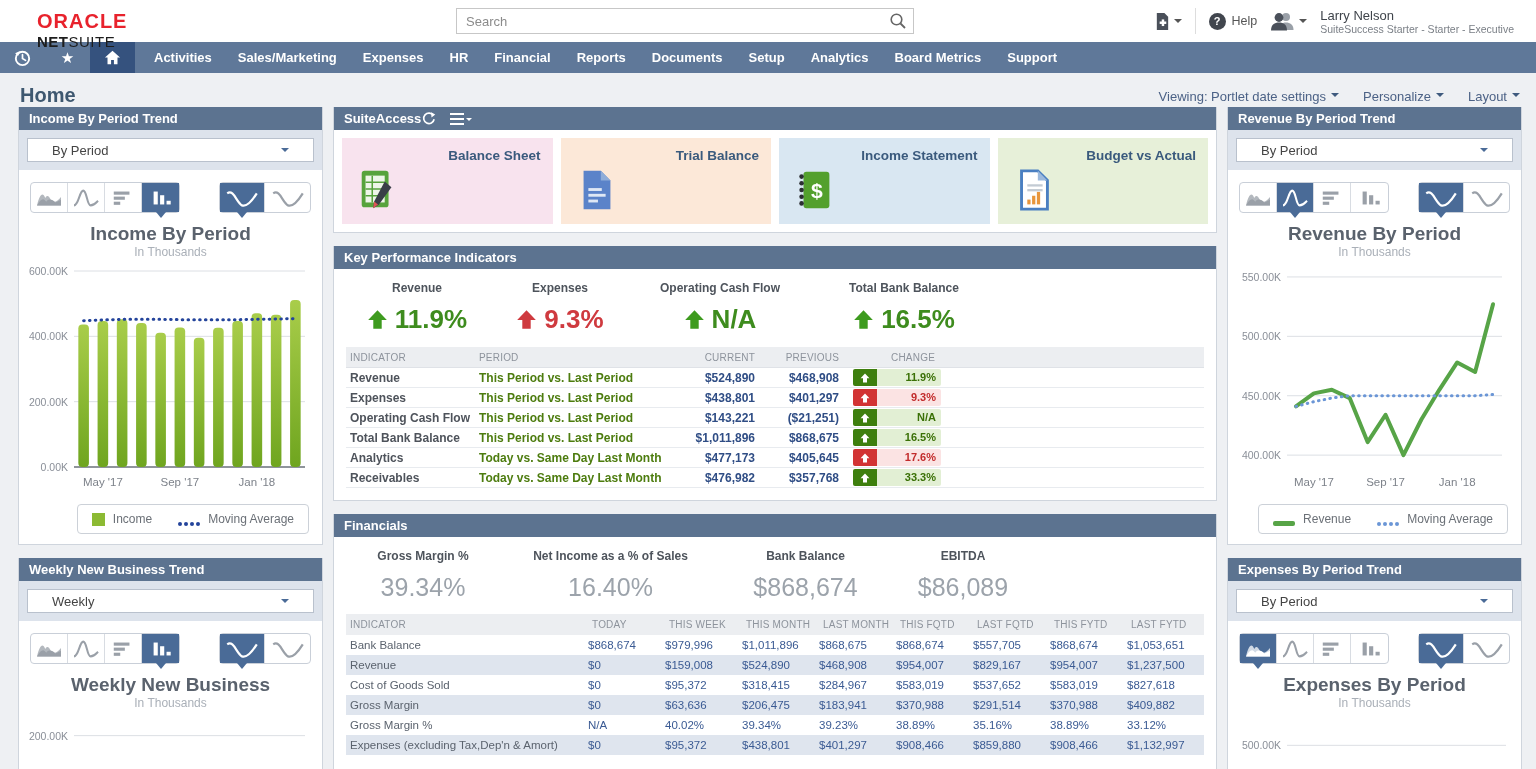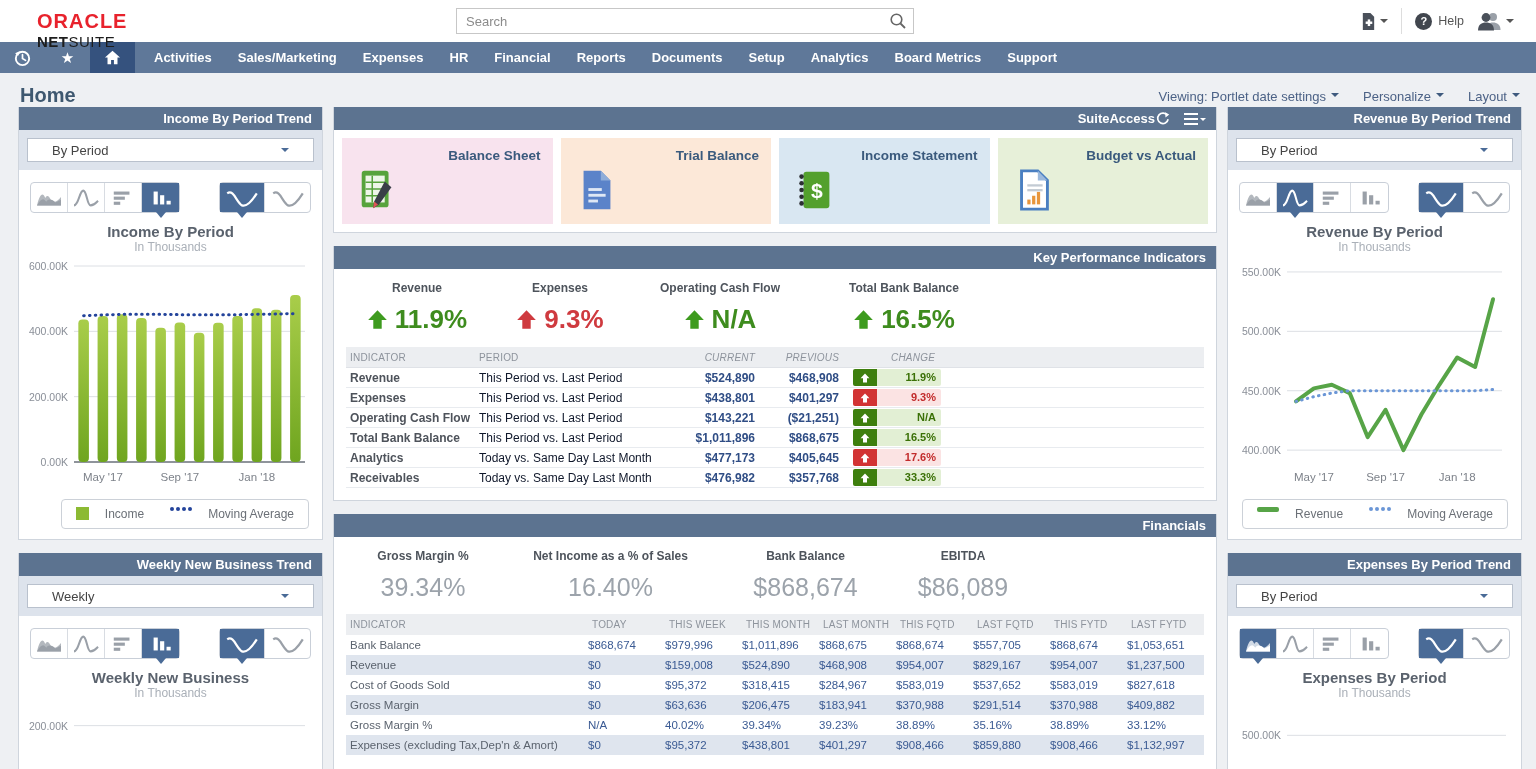--- a/index.html
+++ b/index.html
@@ -38,44 +38,44 @@
   .pagectrls { position:absolute; right:16px; top:16px; display:flex; gap:24px; }
   .pgctrl { display:flex; gap:5px; font-size:13px; color:#4c6286; cursor:pointer; }
   .pgctrl .car { border-top-color:#3f5a7e; }
 
   .main { display:flex; padding:0 13px 0 18px; gap:10px; align-items:flex-start; }
   .col-left { width:305px; flex:none; }
   .col-center { width:884px; flex:none; }
   .col-right { width:295px; flex:none; }
   .portlet { background:#fff; border:1px solid #cfd5dd; border-top:none; margin-bottom:13px; }
   .phead { height:23px; background:#5c7390; color:#fff; font-size:13px; font-weight:bold;
-    display:flex; align-items:center; padding:0 10px; justify-content:flex-end; }
+    display:flex; align-items:center; padding:0 10px; justify-content:flex-start; }
   .phead .ptools { display:flex; align-items:center; gap:14px; }
   .filter-row { background:#dde3ec; padding:8px; }
   .selectbox { background:#fff; border:1px solid #b9c1cd; height:24px; display:flex;
     align-items:center; justify-content:space-between; padding:0 24px; font-size:13px; color:#444; cursor:pointer; }
   .selectbox .car { border-top-color:#4a6b97; }
   .chart-body { padding:8px 9px 6px; position:relative; }
   .chart-toolbar { display:flex; justify-content:space-between; margin:4px 2px 10px; }
   .btn-group { display:flex; border:1px solid #c9cfd8; border-radius:4px; background:#fff; }
   .tbtn { width:37px; height:29px; display:flex; align-items:center; justify-content:center;
     color:#9aa0a8; border-right:1px solid #d8dce2; position:relative; cursor:pointer; }
   .btn-group .tbtn:last-child { border-right:none; }
   .tbtn.sel { background:#4a6b97; color:#fff; }
   .tbtn.sel::after { content:""; position:absolute; left:50%; margin-left:-5px; bottom:-6px;
     border:5px solid transparent; border-top:6px solid #4a6b97; border-bottom:none; }
   .tbtn.wide { width:45px; }
-  .chart-title { text-align:center; font-size:15px; font-weight:bold; color:#5a626d; }
+  .chart-title { text-align:center; font-size:19px; font-weight:bold; color:#5a626d; }
   .chart-sub { text-align:center; font-size:12px; color:#aab0b8; margin-bottom:2px; }
   svg text { font-family:"Liberation Sans", sans-serif; }
   .tick { font-size:10.5px; fill:#8a8f98; }
   .xtick { font-size:11.5px; fill:#7d828a; }
   .legend { display:flex; justify-content:flex-end; margin:6px 4px 4px; }
   .legendbox { display:flex; gap:26px; border:1px solid #ccd1d8; border-radius:4px; padding:7px 14px; }
-  .legenditem { display:flex; align-items:flex-start; gap:16px; font-size:12px; color:#6b7077; }
+  .legenditem { display:flex; align-items:flex-end; gap:8px; font-size:12px; color:#6b7077; }
   .sw-square { width:13px; height:13px; background:#8cba33; }
   .sw-line { width:22px; height:5px; border-radius:2px; background:#57a447; }
   .sw-dots { width:4px; height:4px; border-radius:50%; margin-right:18px; }
 
   
   .tiles { display:flex; gap:8px; padding:8px; }
   .tile { width:211px; height:86px; position:relative; cursor:pointer; }
   .tile .tlabel { position:absolute; right:12px; top:10px; font-size:13.5px; font-weight:bold; color:#3a5a7d; }
   .tile .ticon { position:absolute; left:13px; bottom:7px; }
 
@@ -84,24 +84,24 @@
   .kpi-item { text-align:center; }
   .kpi-item .klabel { font-size:12px; font-weight:bold; color:#4e545c; margin-bottom:9px; }
   .kpi-item .kval { display:flex; align-items:center; justify-content:center; gap:7px;
     font-size:26px; font-weight:bold; }
   .kpi-table { margin:2px 12px 12px; }
   .krow { display:grid; grid-template-columns:133px 190px 92px 84px 96px; align-items:center;
     height:20px; border-bottom:1px solid #e8ebef; font-size:12px; }
   .krow.khead { background:#eceef1; border-bottom:1px solid #dfe2e7; color:#8d939c;
     font-size:10px; height:21px; letter-spacing:.2px; }
   .krow .c-ind { font-weight:bold; color:#4e535b; padding-left:4px; }
-  .krow .c-per { font-weight:normal; color:#0f172a; }
+  .krow .c-per { font-weight:bold; color:#4d7c0f; }
   .krow .c-num { font-weight:bold; color:#2f4d85; text-align:right; padding-right:6px; }
   .krow.khead .c-ind, .krow.khead .c-per { font-weight:normal; color:#8d939c; }
-  .krow.khead .c-num { font-weight:normal; color:#8d939c;font-style:italic; }
+  .krow.khead .c-num { font-weight:normal; color:#8d939c; }
   .badge { display:inline-flex; width:88px; height:17px; border-radius:2px; overflow:hidden; margin-left:6px; }
   .badge .bx { width:24px; display:flex; align-items:center; justify-content:center; }
   .badge .bv { flex:1; font-size:11px; font-weight:bold; text-align:right; padding:2px 5px 0 0; }
 
   
   .fin-summary { display:flex; padding:12px 14px 10px; gap:10px; }
   .fin-item { text-align:center; }
   .fin-item .flabel { font-size:12px; font-weight:bold; color:#4e545c; margin-bottom:10px; }
   .fin-item .fval { font-size:25px; color:#9ca3ab; }
   .fin-table { margin:2px 12px 10px; }
@@ -145,20 +145,24 @@
       <span class="helptext">Help</span>
     </span>
     <span class="iconbtn">
       <svg width="26" height="20" viewBox="0 0 26 20">
         <circle cx="16" cy="6" r="4" fill="#9aa0a8"></circle>
           <path d="M8.5 19 c0-5.5 3.5-7.5 7.5-7.5 s7.5 2 7.5 7.5 Z" fill="#9aa0a8"></path>
         <circle cx="9" cy="6.5" r="4.4" fill="#4a505a"></circle>
           <path d="M1 19.5 c0-6 3.6-8 8-8 s8 2 8 8 Z" fill="#4a505a"></path>
       </svg>
       <span class="car"></span>
+    </span>
+    <span>
+      <div class="username">Larry Nelson</div>
+      <div class="userrole">SuiteSuccess Starter - Starter - Executive</div>
     </span>
   </div>
 </header>
 
 <nav class="navbar">
   <div class="navtab">
     <svg width="21" height="21" viewBox="0 0 22 22">
         <circle cx="11" cy="12" r="7" fill="none" stroke="#fff" stroke-width="2"></circle>
         <path d="M11 8 v4 l3.2 2" fill="none" stroke="#fff" stroke-width="1.8" stroke-linecap="round"></path>
         <path d="M3.2 6.5 L8 4.4 L6.7 9.2 Z" fill="#fff"></path>

